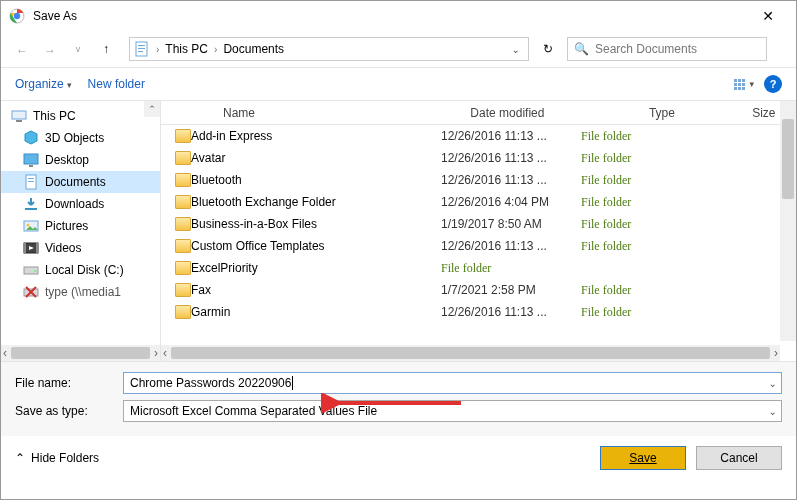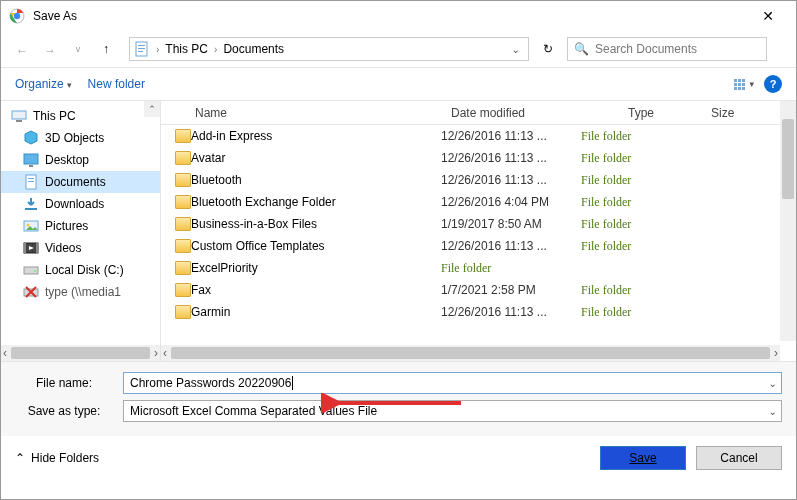--- a/index.html
+++ b/index.html
@@ -22,48 +22,48 @@
 .helpicon{width:18px;height:18px;border-radius:50%;background:#0b6dd4;color:#fff;display:flex;align-items:center;justify-content:center;font-size:11px;font-weight:bold;}
 .mainarea{display:flex;height:260px;position:relative;}
 .tree{width:160px;border-right:1px solid #e5e5e5;overflow:hidden;padding-top:4px;position:relative;}
 .tree-scroll-up{position:absolute;right:0;top:0;width:16px;height:16px;display:flex;align-items:center;justify-content:center;background:#f0f0f0;font-size:9px;color:#555;}
 .tree-item{display:flex;align-items:center;gap:6px;padding:3px 0 3px 22px;cursor:default;}
 .tree-item.sel{background:#cde8ff;}
 .tree-item.partial{color:#555;}
 .ticon{width:16px;height:16px;flex-shrink:0;}
 .filearea{flex:1;overflow:hidden;position:relative;}
 .fh{display:flex;border-bottom:1px solid #e5e5e5;height:24px;align-items:center;color:#444;}
-.fh>div{padding:0 10px;}
+.fh>div{padding:0 10px;margin-left:28px;}
 .c-name{width:280px;padding-left:34px !important;}
 .c-date{width:140px;}
 .c-type{width:120px;text-align:center;}
 .c-size{width:60px;}
 .filelist{}
 .frow{display:flex;align-items:center;height:22px;}
 .frow .fn{width:280px;display:flex;align-items:center;gap:0;padding-left:14px;}
 .frow .fd{width:140px;color:#333;}
 .frow .ft{width:120px;color:#4d7c0f;font-family:Liberation Serif, serif;}
 .foldericon{width:16px;height:14px;background:linear-gradient(#ffe9a6,#f5c448);border:1px solid #d8a93a;border-radius:1px;flex-shrink:0;}
 .vscroll{position:absolute;right:0;top:0;bottom:20px;width:16px;background:#f0f0f0;}
 .vscroll .thumb{position:absolute;left:2px;right:2px;top:18px;height:80px;background:#c8c8c8;border-radius:2px;}
 .hscroll{position:absolute;left:0;right:16px;bottom:0;height:16px;background:#f0f0f0;display:flex;align-items:center;justify-content:space-between;padding:0 2px;font-size:9px;color:#666;}
 .hscroll .htrack{flex:1;margin:0 4px;height:12px;background:#c8c8c8;border-radius:2px;}
 .tree .hscroll{left:0;right:0;}
 .bottompane{border-top:1px solid #e5e5e5;padding:10px 14px 8px 14px;background:#f7f7f7;height:auto;}
 .formrow{display:flex;align-items:center;margin-bottom:6px;}
-.formrow label{width:108px;text-align:center;padding-right:10px;}
+.formrow label{width:108px;text-align:left;padding-right:10px;}
 .formrow .field{flex:1;border:1px solid #7aa7d8;height:22px;padding:0 6px;display:flex;align-items:center;background:#fff;position:relative;}
 .formrow .field.type{border-color:#aaa;}
 .field .dd{position:absolute;right:4px;color:#555;font-size:10px;}
 .caret{display:inline-block;width:1px;height:14px;background:#000;margin-left:1px;}
 .footerrow{display:flex;align-items:center;padding:10px 14px;gap:10px;}
 .footerrow .hf{display:flex;align-items:center;gap:6px;cursor:pointer;}
 .footerrow .spacer{flex:1;}
 .btn{min-width:86px;height:24px;border:1px solid #adadad;background:#e1e1e1;display:flex;align-items:center;justify-content:center;cursor:pointer;}
-.btn.primary{border:1px solid #2e77c2;background:#1d4ed8;}
+.btn.primary{border:1px solid #2e77c2;background:#eab308;}
 .arrow-annot{position:absolute;left:320px;top:392px;pointer-events:none;}
 .viewgrid{display:grid;grid-template-columns:3px 3px 3px;grid-template-rows:3px 3px 3px;gap:1px;}
 .chev{font-size:9px;color:#555;}
 </style>
 </head>
 <body>
 
 <div class="titlebar">
   <svg class="appicon" viewBox="0 0 16 16">
       <circle cx="8" cy="8" r="7" fill="#fff" stroke="#bbb"></circle>

